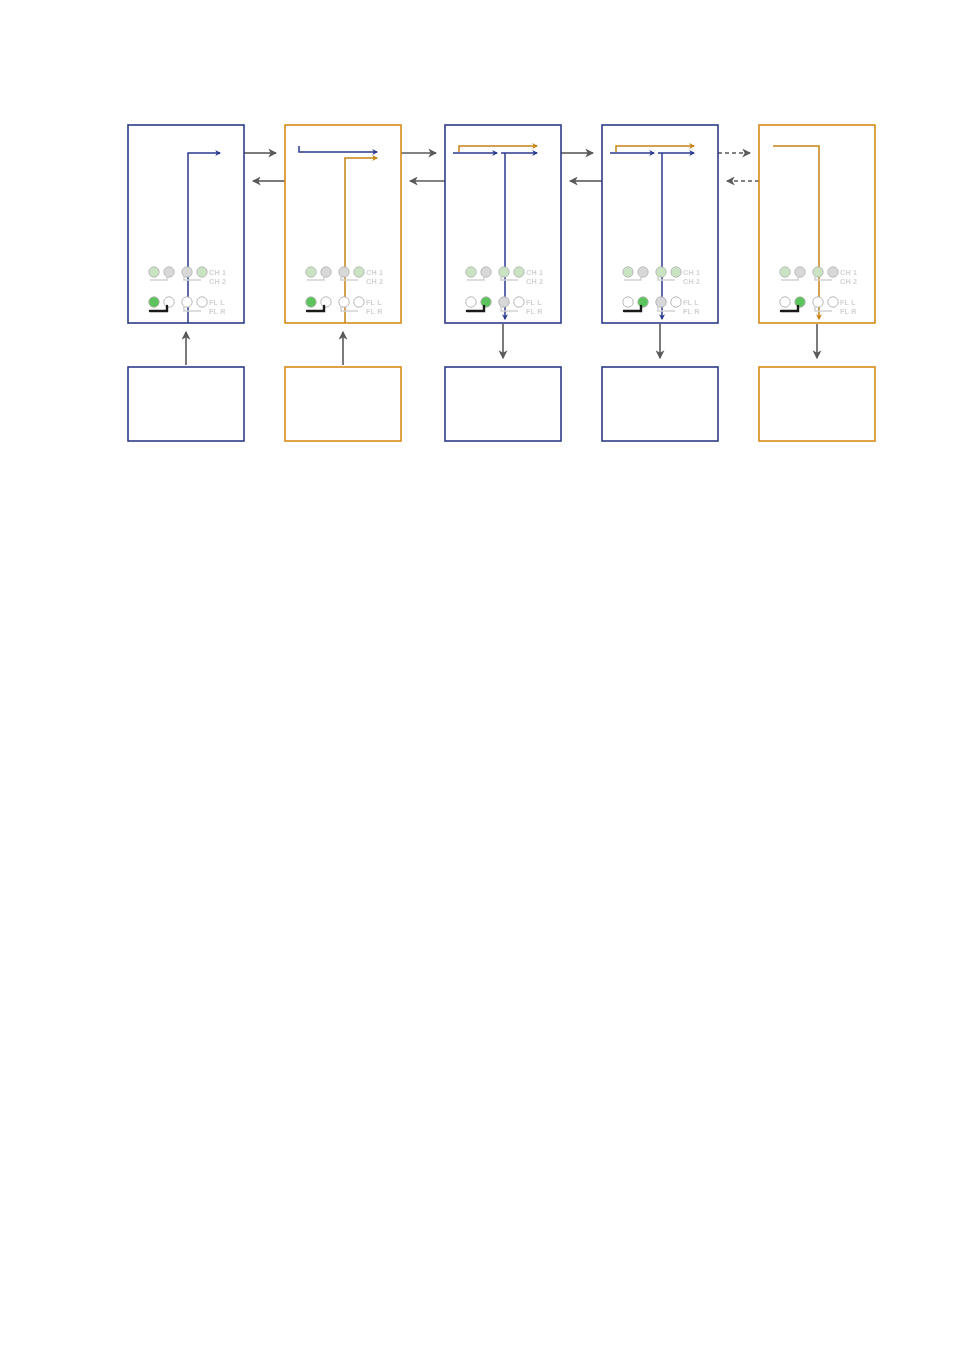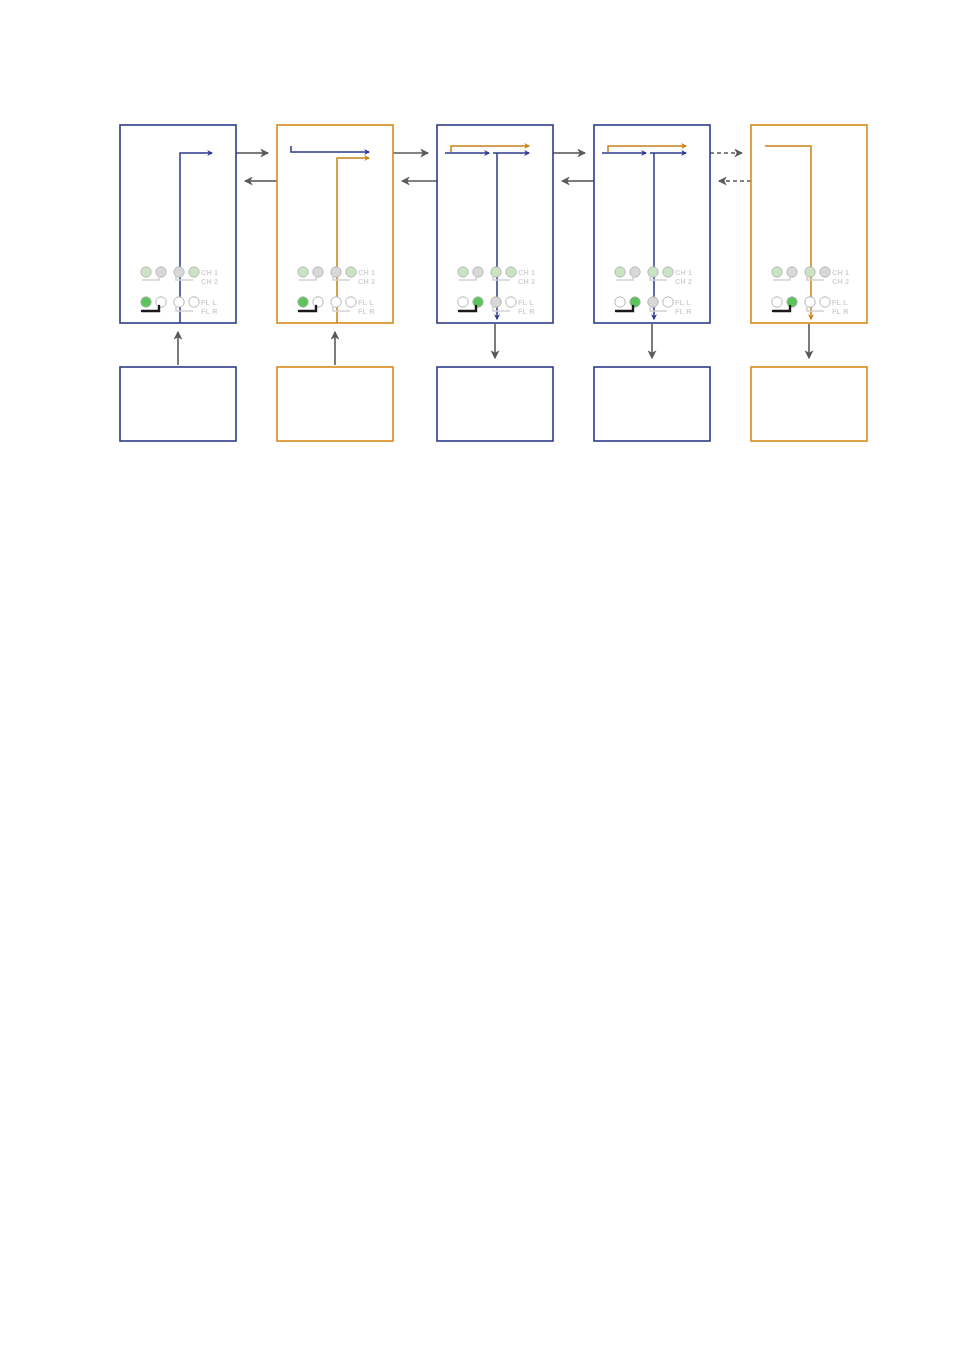--- a/index.html
+++ b/index.html
@@ -10,21 +10,21 @@
   }
   body {
     width: 953px;
     height: 1352px;
     font-family: "Liberation Sans", sans-serif;
     position: relative;
     overflow: hidden;
   }
   #diagram-root {
     position: absolute;
-    left: 0;
+    left: 8px;
     top: 0;
     width: 785px;
     height: 1352px;
   }
   svg.diagram-canvas {
     position: absolute;
     left: 0;
     top: 0;
     width: 953px;
     height: 1352px;

